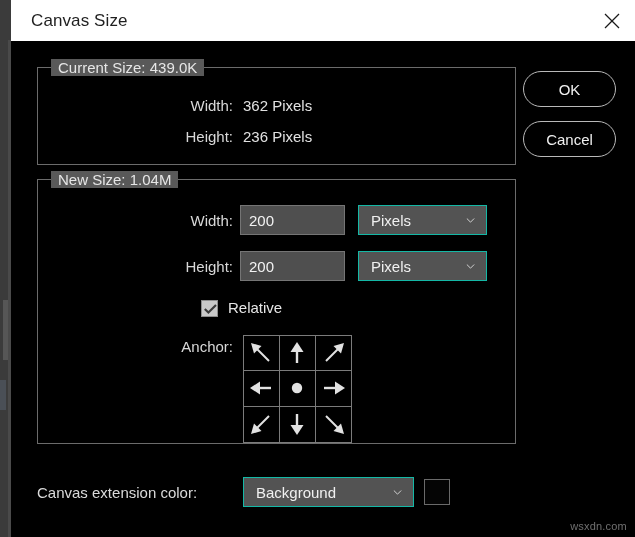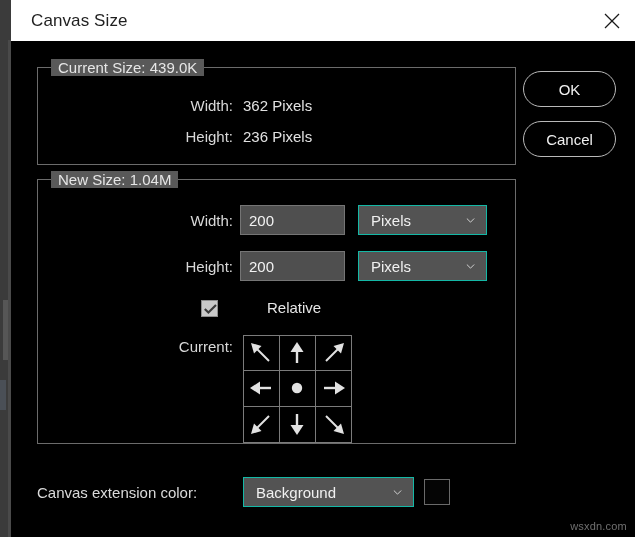--- a/index.html
+++ b/index.html
@@ -190,21 +190,20 @@
     box-sizing: border-box;
     cursor: pointer;
   }
   #relative-checkbox svg { position: absolute; left: 2px; top: 3px; }
   #relative-label {
     position: absolute;
     left: 27px; top: 1px;
     font-size: 15px;
     color: #e6e6e6;
     white-space: nowrap;
-    margin-left: 39px;
   }
 
   
   #label-anchor { left: 22px; top: 297px; }
   #anchor-grid {
     position: absolute;
     left: 232px;
     top: 294px;
     width: 109px;
     height: 107px;
@@ -337,21 +336,21 @@
 
       <div id="relative-row">
         <div id="relative-checkbox">
           <svg width="13" height="11" viewBox="0 0 13 11">
             <polyline points="0.8,5 4.4,8.6 12,0.9" fill="none" stroke="#3a3a3a" stroke-width="2.1"></polyline>
           </svg>
         </div>
         <div id="relative-label">Relative</div>
       </div>
 
-      <div class="field-label" id="label-anchor">Current:</div>
+      <div class="field-label" id="label-anchor">Anchor:</div>
       <div id="anchor-grid">
 
         <div class="anchor-cell">
           <svg width="26" height="26" viewBox="0 0 26 26">
             <line x1="21" y1="21" x2="7" y2="7" stroke="#e2e2e2" stroke-width="2"></line>
             <polygon points="3,3 13.5,6 6,13.5" fill="#e2e2e2"></polygon>
           </svg>
         </div>
 
         <div class="anchor-cell">

